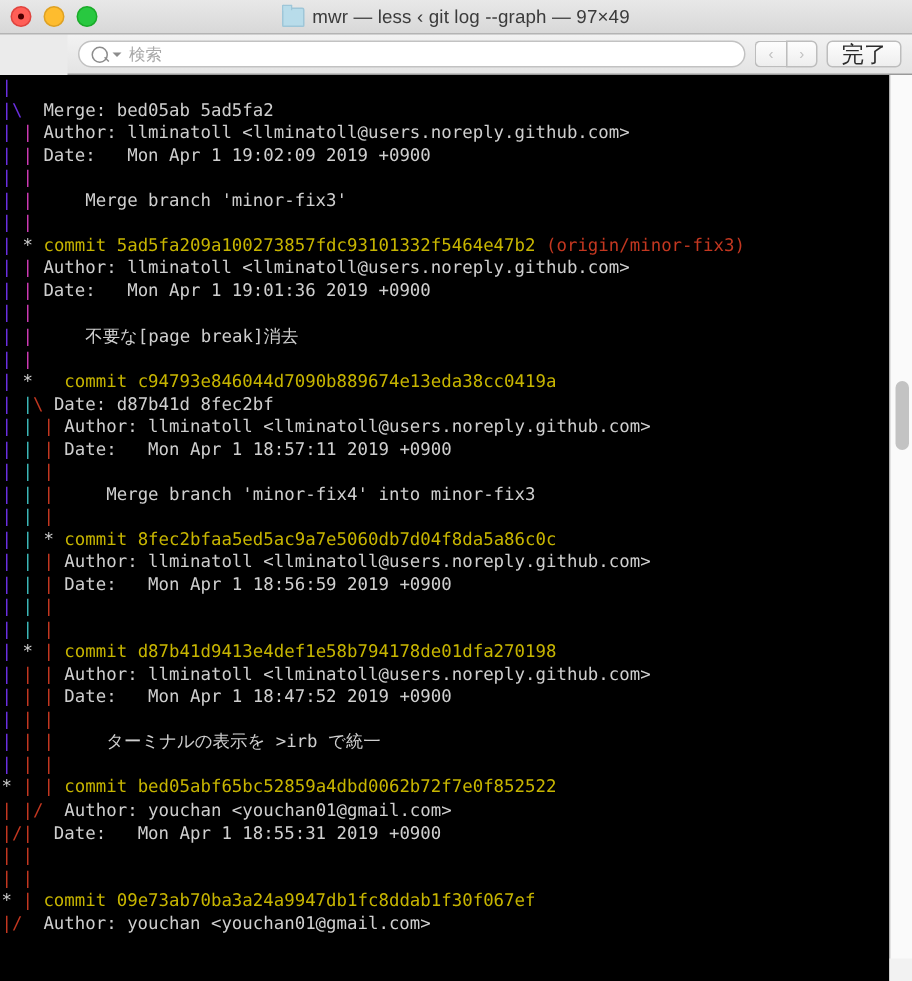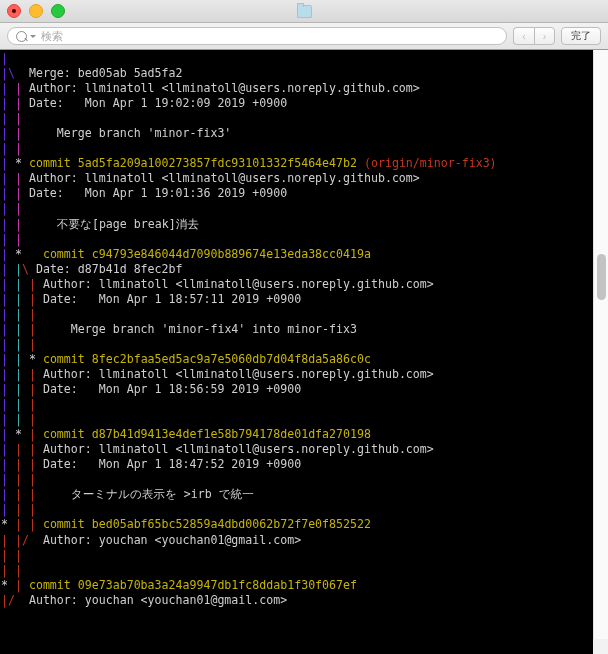--- a/index.html
+++ b/index.html
@@ -99,20 +99,21 @@
   #findbar {
     height: 27px;
     min-height: 27px;
     background: linear-gradient(to bottom, #f2f2f2 0%, #e4e4e4 100%);
     border-bottom: 1px solid #9a9a9a;
     display: flex;
     align-items: center;
     padding: 0 7px;
     gap: 6px;
     box-sizing: border-box;
+    margin-left: 45px;
   }
   #search-field {
     flex: 1 1 auto;
     height: 18px;
     background: #ffffff;
     border: 1px solid #c2c2c2;
     border-radius: 9px;
     display: flex;
     align-items: center;
     padding: 0 8px;
@@ -167,21 +168,21 @@
   .nav-btn.prev { border-radius: 4px 0 0 4px; border-right: none; }
   .nav-btn.next { border-radius: 0 4px 4px 0; }
 
   #done-btn {
     flex: 0 0 auto;
     height: 18px;
     padding: 0 9px;
     background: linear-gradient(to bottom, #fdfdfd, #eeeeee);
     border: 1px solid #bdbdbd;
     border-radius: 4px;
-    font-size: 10px;
+    font-size: 15px;
     color: #2d2d2d;
     display: flex;
     align-items: center;
     box-sizing: border-box;
   }
 
   
   #terminal {
     position: relative;
     flex: 1 1 auto;
@@ -240,20 +241,21 @@
 <div id="window">
 
   <div id="titlebar">
     <div id="traffic">
       <span class="light close"></span>
       <span class="light min"></span>
       <span class="light max"></span>
     </div>
     <div id="title-center">
       <span id="folder-icon"></span>
+      <span>mwr — less ‹ git log --graph — 97×49</span>
     </div>
   </div>
 
   <div id="findbar">
     <div id="search-field">
       <span id="search-icon"></span>
       <span id="search-caret"></span>
       <span id="search-placeholder">検索</span>
     </div>
     <div class="nav-group">
@@ -291,20 +293,21 @@
         <div class="line"><span class="c-purple">|</span><span class="c-white"> </span><span class="c-cyan">|</span><span class="c-white"> </span><span class="c-red">|</span></div>
         <div class="line"><span class="c-purple">|</span><span class="c-white"> </span><span class="c-cyan">|</span><span class="c-white"> </span><span class="c-red">|</span></div>
         <div class="line"><span class="c-purple">|</span><span class="c-white"> * </span><span class="c-red">|</span><span class="c-yellow"> commit d87b41d9413e4def1e58b794178de01dfa270198</span></div>
         <div class="line"><span class="c-purple">|</span><span class="c-white"> </span><span class="c-red">|</span><span class="c-white"> </span><span class="c-red">|</span><span class="c-white"> Author: llminatoll &lt;llminatoll@users.noreply.github.com&gt;</span></div>
         <div class="line"><span class="c-purple">|</span><span class="c-white"> </span><span class="c-red">|</span><span class="c-white"> </span><span class="c-red">|</span><span class="c-white"> Date:   Mon Apr 1 18:47:52 2019 +0900</span></div>
         <div class="line"><span class="c-purple">|</span><span class="c-white"> </span><span class="c-red">|</span><span class="c-white"> </span><span class="c-red">|</span></div>
         <div class="line"><span class="c-purple">|</span><span class="c-white"> </span><span class="c-red">|</span><span class="c-white"> </span><span class="c-red">|</span><span class="c-white">     ターミナルの表示を &gt;irb で統一</span></div>
         <div class="line"><span class="c-purple">|</span><span class="c-white"> </span><span class="c-red">|</span><span class="c-white"> </span><span class="c-red">|</span></div>
         <div class="line"><span class="c-white">* </span><span class="c-red">|</span><span class="c-white"> </span><span class="c-red">|</span><span class="c-yellow"> commit bed05abf65bc52859a4dbd0062b72f7e0f852522</span></div>
         <div class="line"><span class="c-red">|</span><span class="c-white"> </span><span class="c-red">|/</span><span class="c-white">  Author: youchan &lt;youchan01@gmail.com&gt;</span></div>
+        <div class="line"><span class="c-red">|/|</span><span class="c-white">  Date:   Mon Apr 1 18:55:31 2019 +0900</span></div>
         <div class="line"><span class="c-red">|</span><span class="c-white"> </span><span class="c-red">|</span></div>
         <div class="line"><span class="c-red">|</span><span class="c-white"> </span><span class="c-red">|</span></div>
         <div class="line"><span class="c-white">* </span><span class="c-red">|</span><span class="c-yellow"> commit 09e73ab70ba3a24a9947db1fc8ddab1f30f067ef</span></div>
         <div class="line"><span class="c-red">|/</span><span class="c-white">  Author: youchan &lt;youchan01@gmail.com&gt;</span></div>
       </div>
     <div id="scrollbar">
       <div id="scroll-thumb" style="top: 204px; height: 46px;"></div>
     </div>
     <div id="resize-corner"></div>
   </div>

